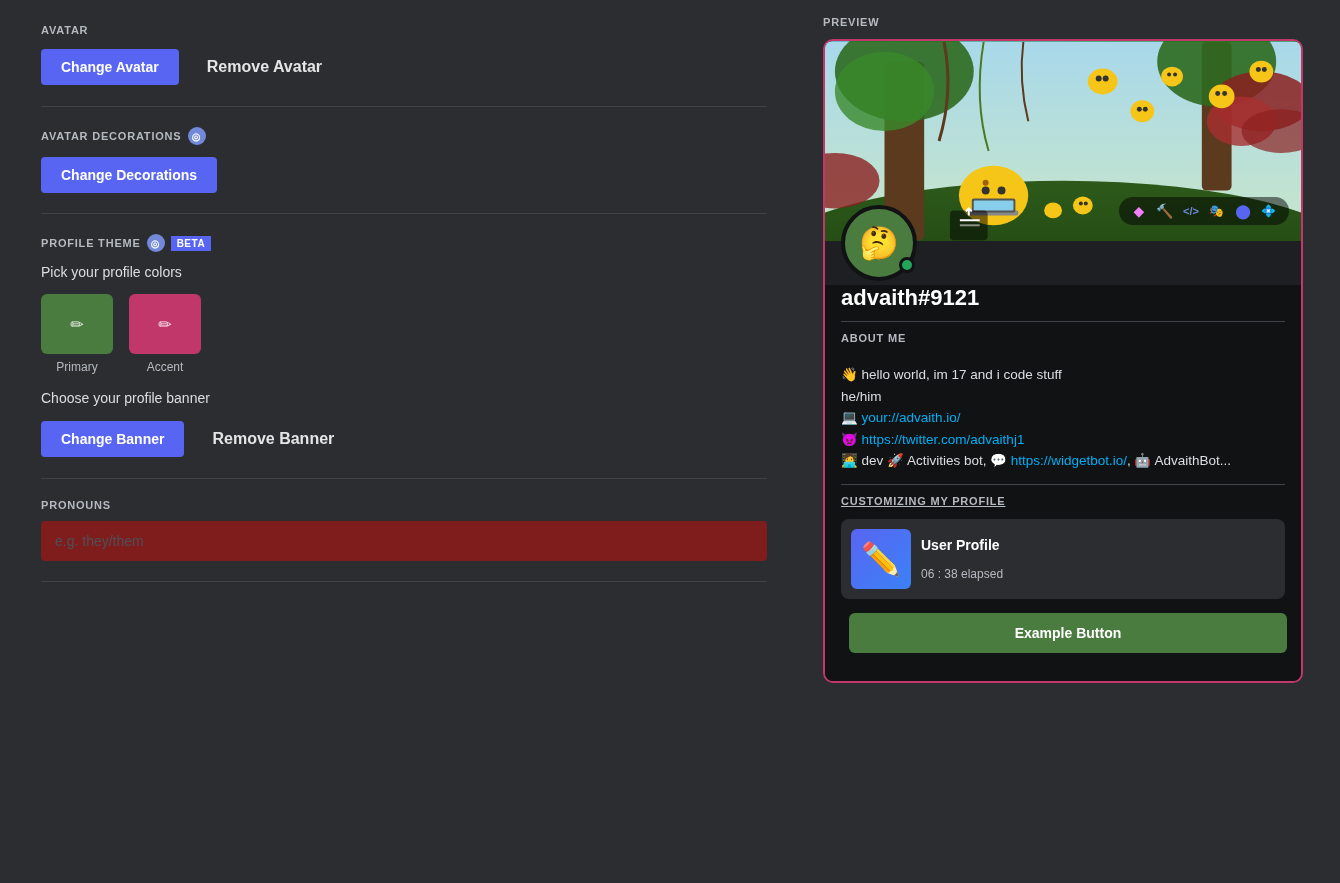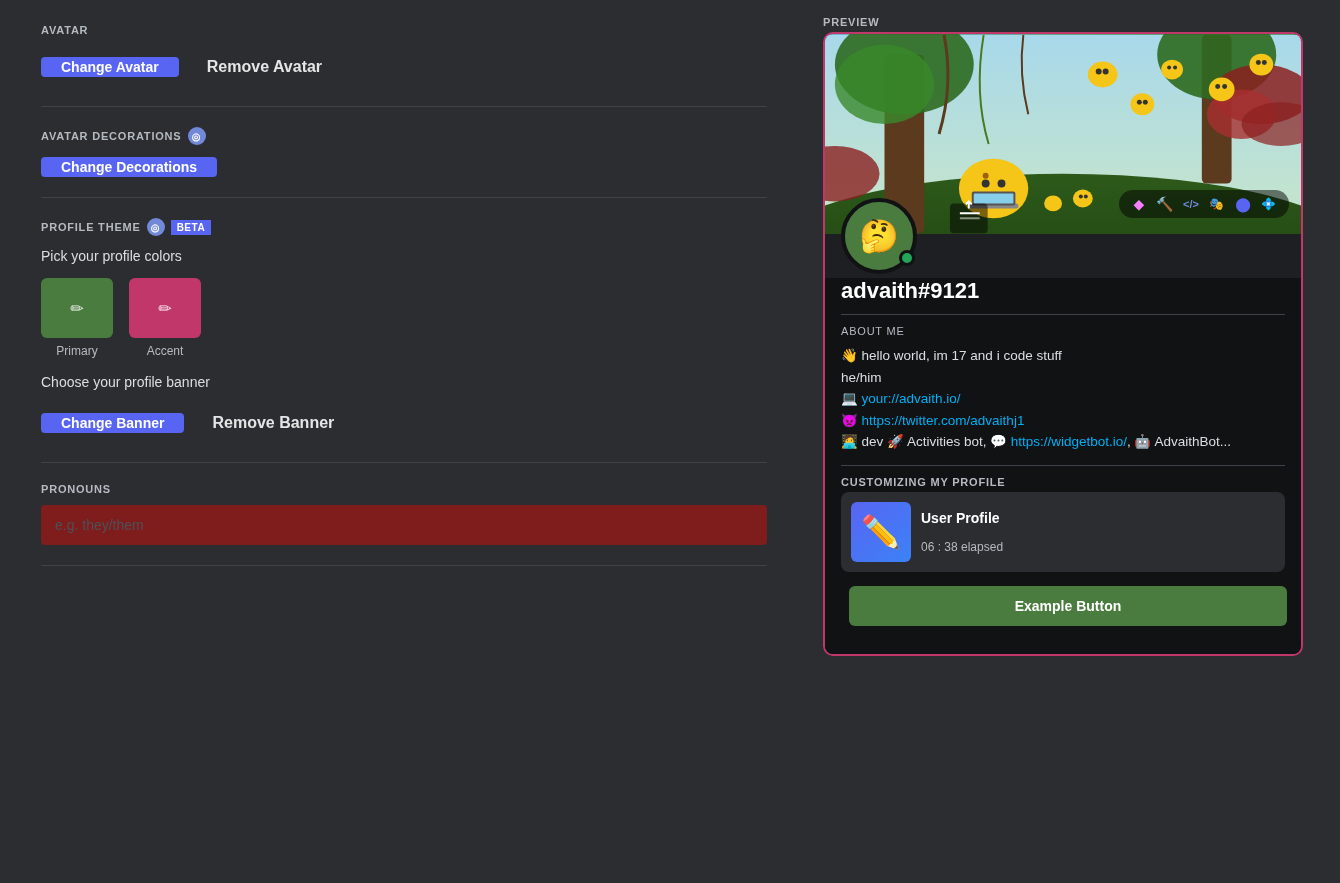--- a/index.html
+++ b/index.html
@@ -47,21 +47,21 @@
     .section-divider {
       border: none;
       border-top: 1px solid #3f4248;
       margin: 20px 0;
     }
     .btn-primary {
       background: #5865f2;
       color: white;
       border: none;
       border-radius: 4px;
-      padding: 2px 20px;
+      padding: 10px 20px;
       font-size: 14px;
       font-weight: 600;
       cursor: pointer;
     }
     .btn-secondary {
       background: transparent;
       color: #e5e5e5;
       border: none;
       border-radius: 4px;
       padding: 10px 20px;
@@ -147,21 +147,21 @@
     }
     .pronouns-input::placeholder { color: #4e5058; }
 
     
     .preview-label {
       font-size: 11px;
       font-weight: 700;
       letter-spacing: 0.8px;
       color: #b5bac1;
       text-transform: uppercase;
-      margin-bottom: 4px;
+      margin-bottom: 11px;
     }
     .profile-card {
       border-radius: 10px;
       overflow: hidden;
       border: 2px solid #c2376a;
       background: #1e1f22;
       width: 100%;
       max-width: 480px;
     }
     .profile-banner {
@@ -195,43 +195,44 @@
       color: white;
       margin-bottom: 0;
     }
     .profile-divider {
       border: none;
       border-top: 1px solid #3f4248;
       margin: 10px 0;
     }
     .about-me-label {
       font-size: 11px;
-      font-weight: 400;
+      font-weight: 700;
       letter-spacing: 0.8px;
       color: #b5bac1;
       text-transform: uppercase;
-      margin-bottom: 8px;
+      margin-bottom: 20px;
     }
     .about-me-text {
       font-size: 13.5px;
       color: #dbdee1;
       line-height: 1.6;
       margin-bottom: 12px;
     }
     .about-link {
       color: #00aff4;
       text-decoration: none;
     }
     .customizing-label {
       font-size: 11px;
       font-weight: 700;
       letter-spacing: 0.8px;
       color: #b5bac1;
       text-transform: uppercase;
-      margin-bottom: 4px;
+      margin-bottom: 12px;
+      text-decoration: underline;
     }
     .activity-card {
       background: #2b2d31;
       border-radius: 8px;
       padding: 10px;
       display: flex;
       align-items: center;
       gap: 10px;
       margin-bottom: 14px;
     }

